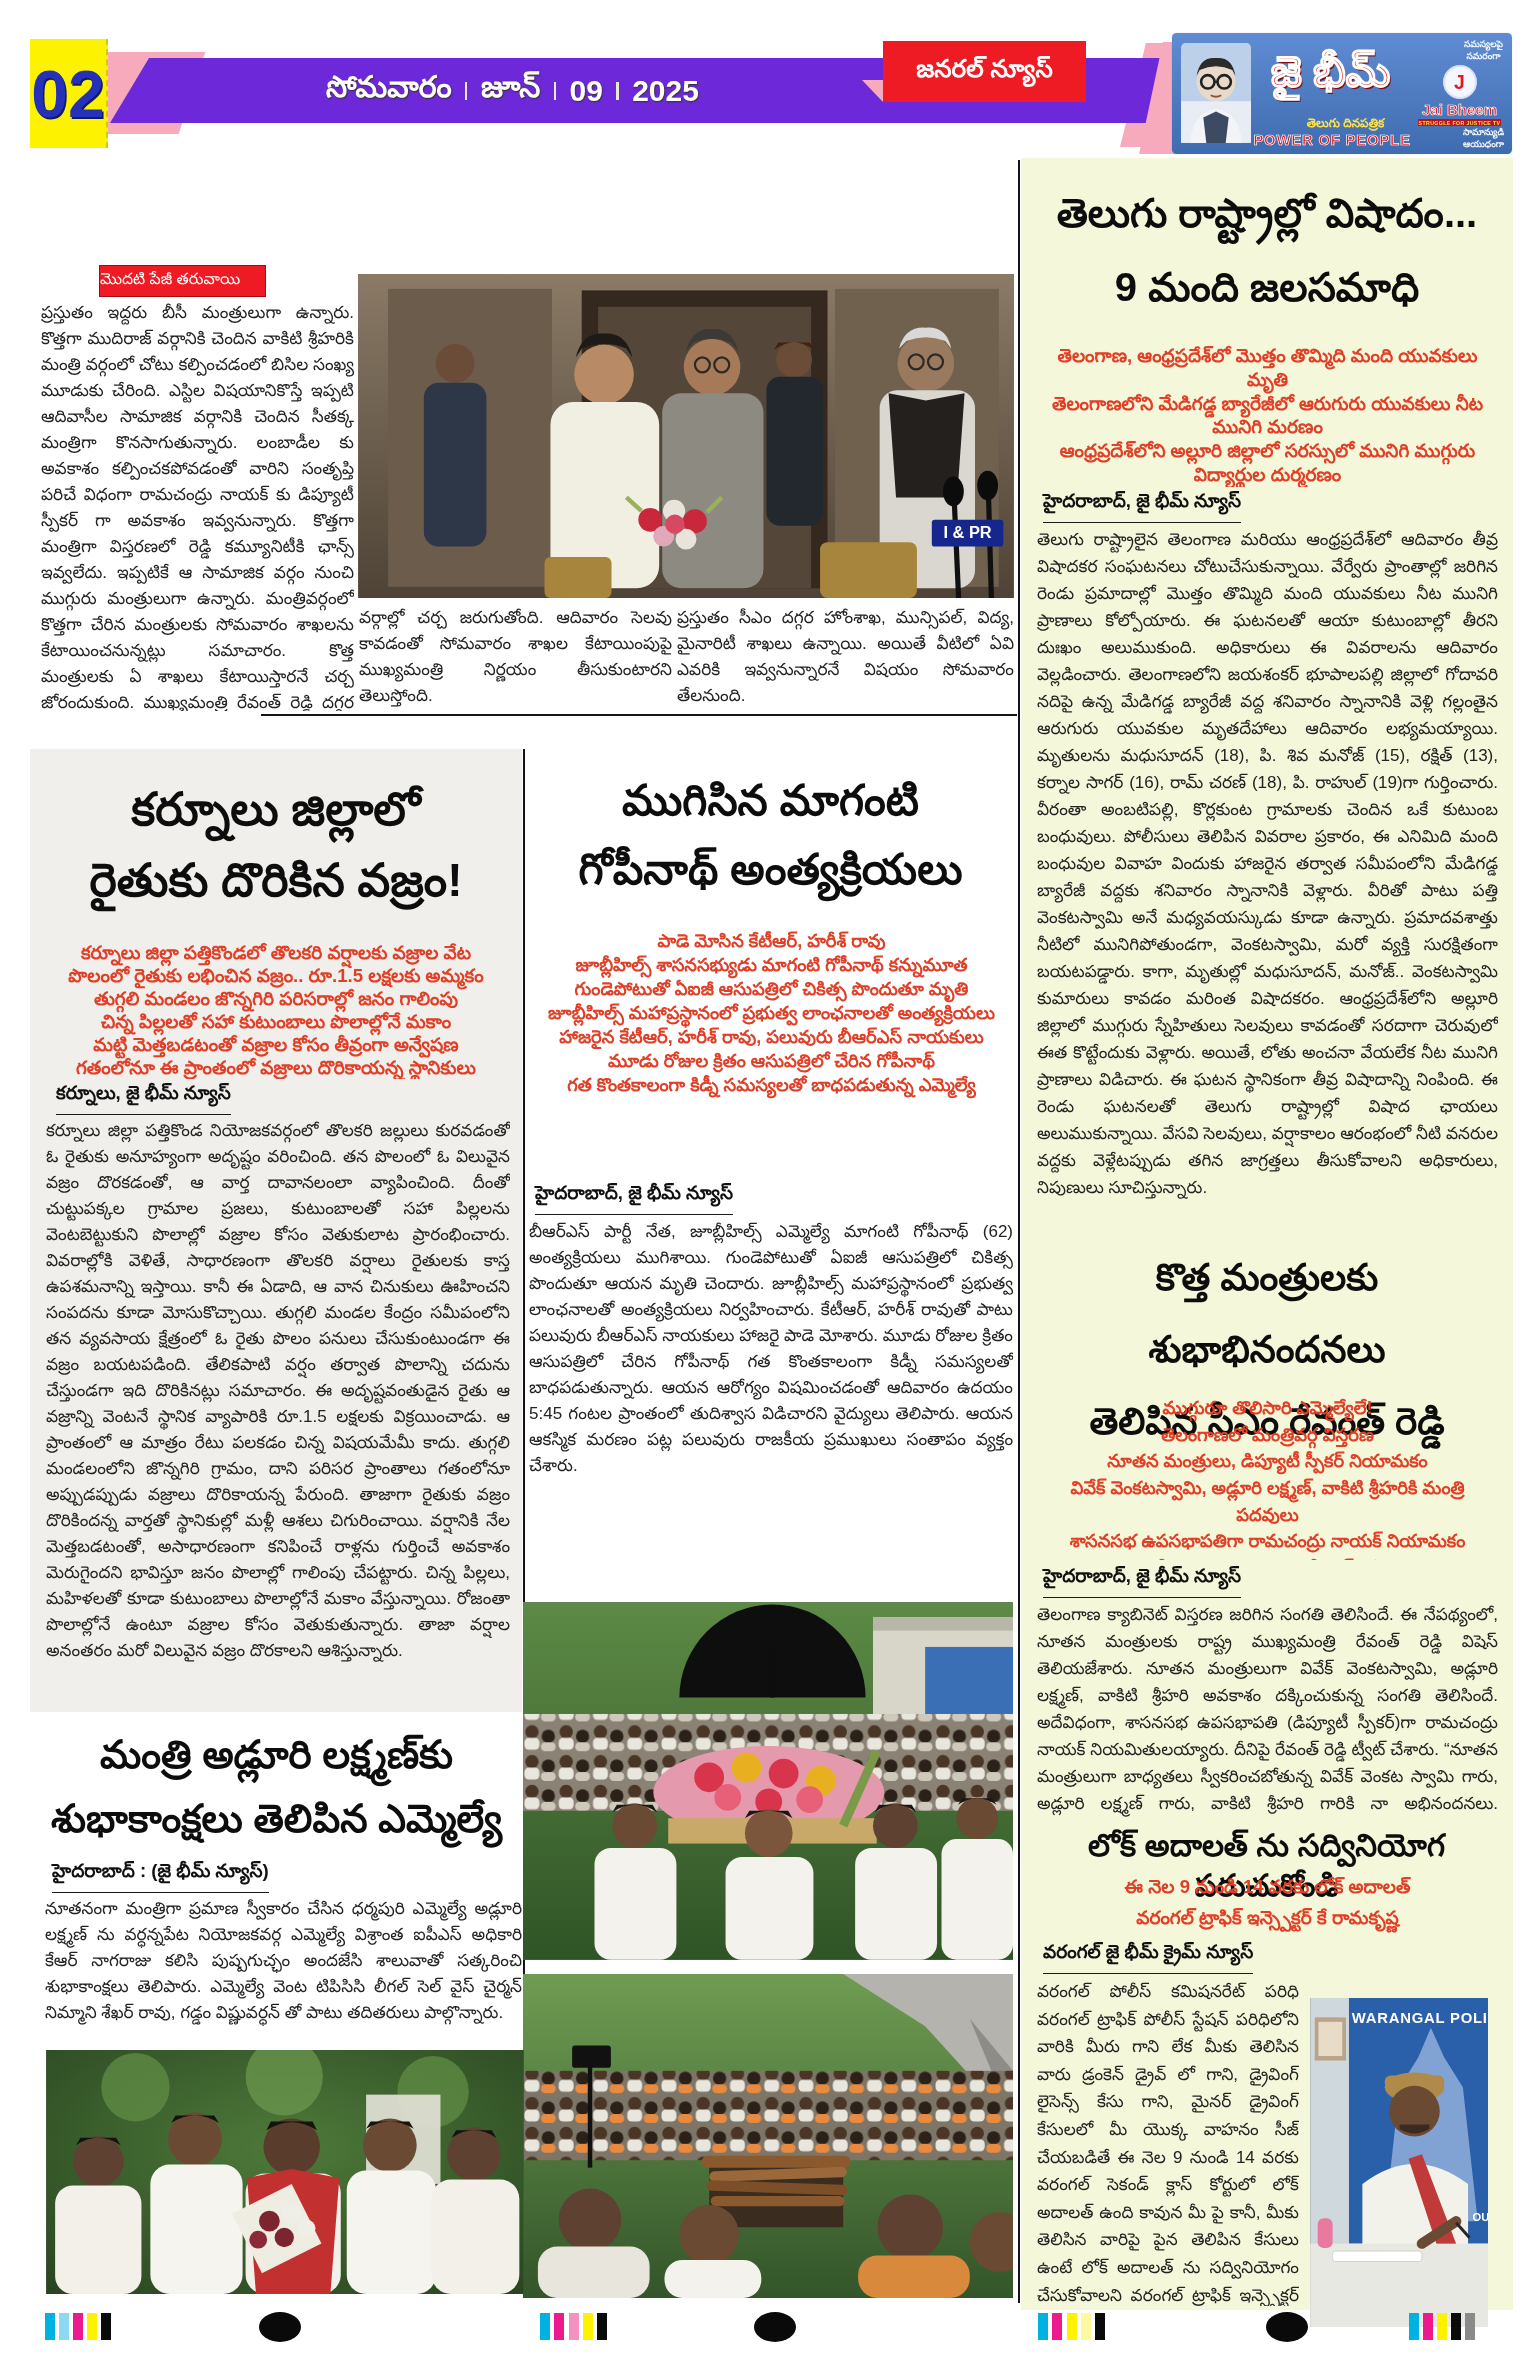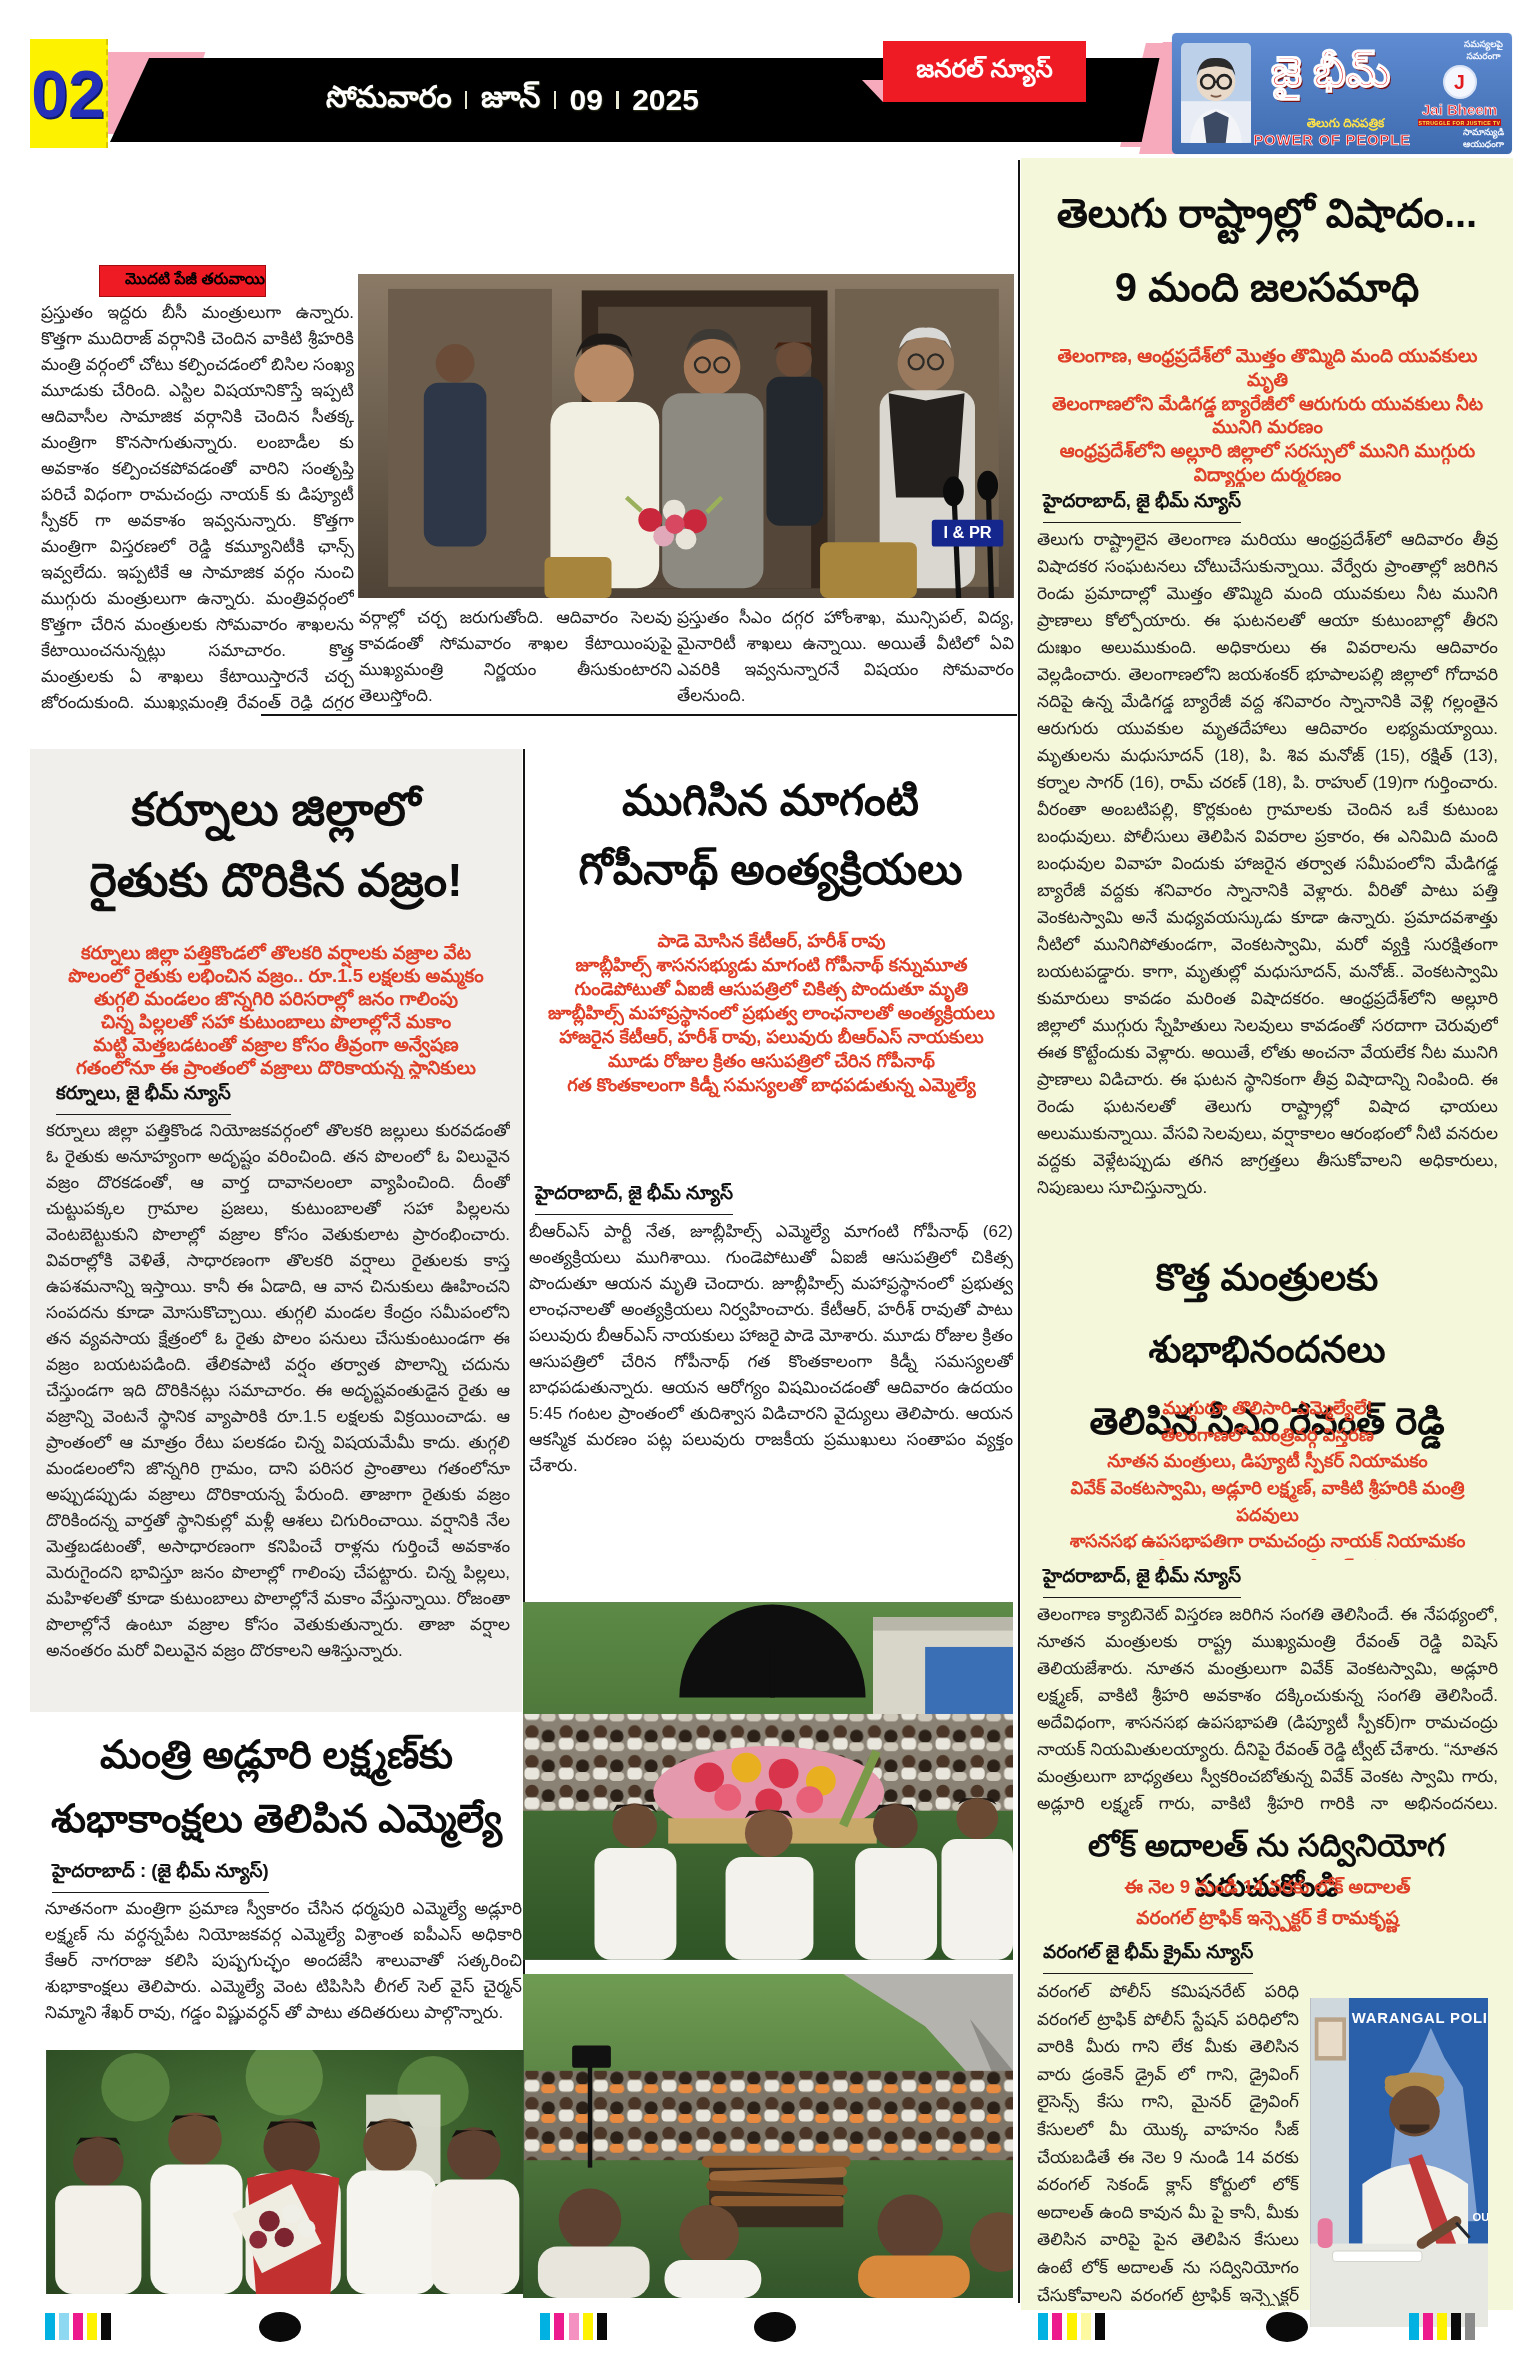--- a/index.html
+++ b/index.html
@@ -5,21 +5,21 @@
   html,body{margin:0;padding:0;background:#ffffff;}
   #page{position:relative;width:1541px;height:2377px;background:#ffffff;overflow:hidden;
         font-family:"Liberation Sans","DejaVu Sans",sans-serif;color:#1b1b1b;}
   .abs{position:absolute;}
   
   .pagenum-box{left:30px;top:39px;width:76px;height:109px;background:#fdf300;
      border-right:2.2px dashed #d8c800;display:flex;align-items:center;justify-content:center;}
   .pagenum{font-size:66px;font-weight:800;color:#2531b8;text-shadow:1.5px 1.5px 0 #101b66;}
   .hdr-pink-left{left:88px;top:52px;width:104px;height:82px;background:#f6aabb;transform:skewX(-18deg);}
   .hdr-pink-right{left:1133px;top:43px;width:52px;height:104px;background:#f6aabb;transform:skewX(-14deg);}
-  .hdr-olive{left:110px;top:58px;width:1058px;height:84px;background:#000000;
+  .hdr-olive{left:110px;top:58px;width:1058px;height:65px;background:#6d28d9;
      clip-path:polygon(39px 0,100% 0,calc(100% - 6px) 100%,0 100%);
      display:flex;align-items:center;padding-left:216px;box-sizing:border-box;}
   .dateline{display:flex;align-items:center;gap:12px;color:#ffffff;font-size:30px;font-weight:700;
      text-shadow:0.7px 0.7px 1.5px #33351a;}
   .date-sep{display:inline-block;width:2.2px;height:18px;background:#e9e9d2;margin:0 1.5px;}
   .section-flag{left:883px;top:41px;width:203px;height:61px;background:#ee1b24;
      display:flex;align-items:center;justify-content:center;color:#fff;font-size:24.6px;font-weight:700;}
   .section-flag::before{content:"";position:absolute;left:-21px;bottom:0;border-style:solid;
      border-width:0 21px 22.4px 0;border-color:transparent #f6aabb transparent transparent;}
   .masthead{left:1172px;top:33px;width:340px;height:121px;border-radius:4.5px;
@@ -35,22 +35,22 @@
   .mh-circle{margin:2.2px auto;width:30px;height:30px;border-radius:50%;background:#f4f7ff;border:2.2px solid #d8e2f4;
      display:flex;align-items:center;justify-content:center;color:#e11a1e;font-size:19.4px;font-weight:800;}
   .mh-tv{color:#e11a1e;font-size:15px;font-weight:800;-webkit-text-stroke:0.7px #fff;}
   .mh-strip{margin:0.7px auto;width:83px;background:#c01318;color:#ffe24a;font-size:5.2px;font-weight:700;
      padding:0.7px 0;letter-spacing:0.4px;}
   
   .rule{background:#141414;}
   
   .headline-red{left:30px;top:155px;width:988px;height:112px;text-align:center;color:#ee1b1b;
      font-size:73px;font-weight:800;line-height:108px;}
-  .cont-tag{left:99px;top:265px;width:165px;height:30px;background:#ee1b24;color:#000000;font-size:15.7px;
-     font-weight:700;display:flex;align-items:center;justify-content:flex-end;border:0.7px solid #a30d12;}
+  .cont-tag{left:99px;top:265px;width:165px;height:30px;background:#ee1b24;color:#ffffff;font-size:15.7px;
+     font-weight:400;display:flex;align-items:center;justify-content:flex-start;border:0.7px solid #a30d12;}
   .body-txt{font-size:17px;line-height:26px;text-align:justify;color:#222;overflow:hidden;}
   .headline-blk{font-weight:800;color:#0d0d0d;text-align:center;white-space:pre-line;}
   .subheads{color:#e04028;font-weight:700;text-align:center;white-space:pre-line;overflow:hidden;}
   .byline{font-size:18.6px;font-weight:700;color:#111;border-bottom:1.5px solid #1a1a1a;padding-bottom:6px;
      display:inline-block;}
   .gray-panel{left:30px;top:749px;width:492px;height:963px;background:#f0efeb;}
   .cream-panel{left:1021px;top:158px;width:492px;height:2152px;background:#f5f7da;}
   .photo{overflow:hidden;background:#777;}
   .photo svg{display:block;}
   

